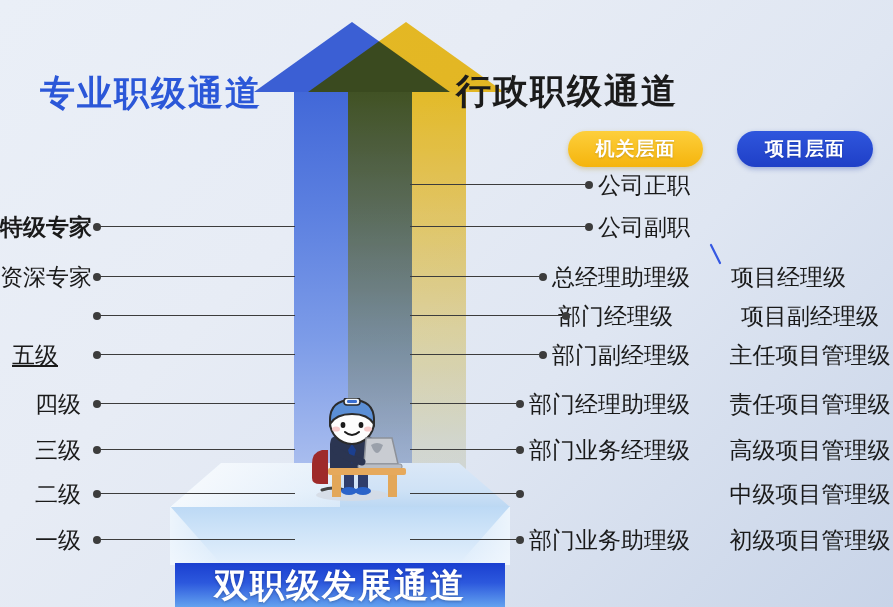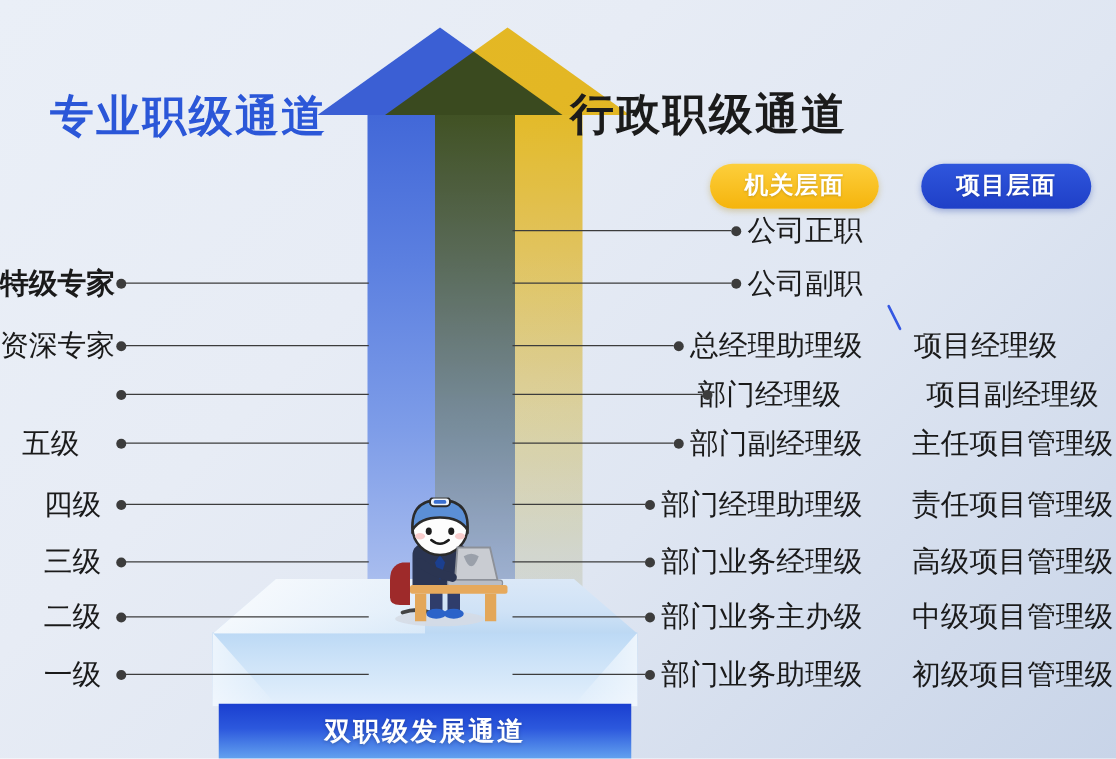--- a/index.html
+++ b/index.html
@@ -110,21 +110,21 @@
   .lbl-mid{white-space:nowrap;}
   .lbl-right{white-space:nowrap;}
 
   
   #divider{position:absolute;left:700px;top:243px;width:22px;height:312px;}
 
   
   #banner{
     position:absolute;left:175px;top:563px;width:330px;height:44px;
     background:linear-gradient(180deg,#1a3fd0 0%,#2c58dd 45%,#63a2ef 100%);
-    color:#fff;font-size:21px;font-weight:bold;text-align:center;line-height:44px;
+    color:#fff;font-size:34px;font-weight:bold;text-align:center;line-height:44px;
     letter-spacing:2px;text-shadow:0 1px 3px rgba(0,0,0,.25);
     font-family:"DejaVu Serif","Liberation Serif",serif;
   }
 </style>
 </head>
 <body>
 
 <div id="stage">
 
   <div class="arrow" id="arrow-blue">
@@ -229,21 +229,21 @@
       </div>
       <div class="row" style="top: 299px;">
         <div class="dot" style="left: 93px;"></div>
         <div class="lead" style="left: 100px; width: 195px;"></div>
         <div class="lbl lbl-mid" style="left: 558px;">部门经理级</div>
         <div class="dot" style="left: 562px;"></div>
         <div class="lead" style="left: 410px; width: 152px;"></div>
         <div class="lbl lbl-right" style="left: 741px;">项目副经理级</div>
       </div>
       <div class="row" style="top: 338px;">
-        <div class="lbl" style="left: 0px; width: 81px; text-align: center;">五级</div>
+        <div class="lbl" style="left: 12px; width: 81px; text-align: left; text-decoration: underline;">五级</div>
         <div class="dot" style="left: 93px;"></div>
         <div class="lead" style="left: 100px; width: 195px;"></div>
         <div class="lbl lbl-mid" style="left: 552px;">部门副经理级</div>
         <div class="dot" style="left: 539px;"></div>
         <div class="lead" style="left: 410px; width: 129px;"></div>
         <div class="lbl lbl-right" style="left: 729.5px;">主任项目管理级</div>
       </div>
       <div class="row" style="top: 387px;">
         <div class="lbl" style="left: 0px; width: 81px; text-align: right;">四级</div>
         <div class="dot" style="left: 93px;"></div>
@@ -259,21 +259,20 @@
         <div class="lead" style="left: 100px; width: 195px;"></div>
         <div class="lbl lbl-mid" style="left: 529px;">部门业务经理级</div>
         <div class="dot" style="left: 516px;"></div>
         <div class="lead" style="left: 410px; width: 106px;"></div>
         <div class="lbl lbl-right" style="left: 729.5px;">高级项目管理级</div>
       </div>
       <div class="row" style="top: 477px;">
         <div class="lbl" style="left: 0px; width: 81px; text-align: right;">二级</div>
         <div class="dot" style="left: 93px;"></div>
         <div class="lead" style="left: 100px; width: 195px;"></div>
-        <div class="lbl lbl-mid" style="left: 529px;">部门业务主办级</div>
         <div class="dot" style="left: 516px;"></div>
         <div class="lead" style="left: 410px; width: 106px;"></div>
         <div class="lbl lbl-right" style="left: 729.5px;">中级项目管理级</div>
       </div>
       <div class="row" style="top: 523px;">
         <div class="lbl" style="left: 0px; width: 81px; text-align: right;">一级</div>
         <div class="dot" style="left: 93px;"></div>
         <div class="lead" style="left: 100px; width: 195px;"></div>
         <div class="lbl lbl-mid" style="left: 529px;">部门业务助理级</div>
         <div class="dot" style="left: 516px;"></div>

